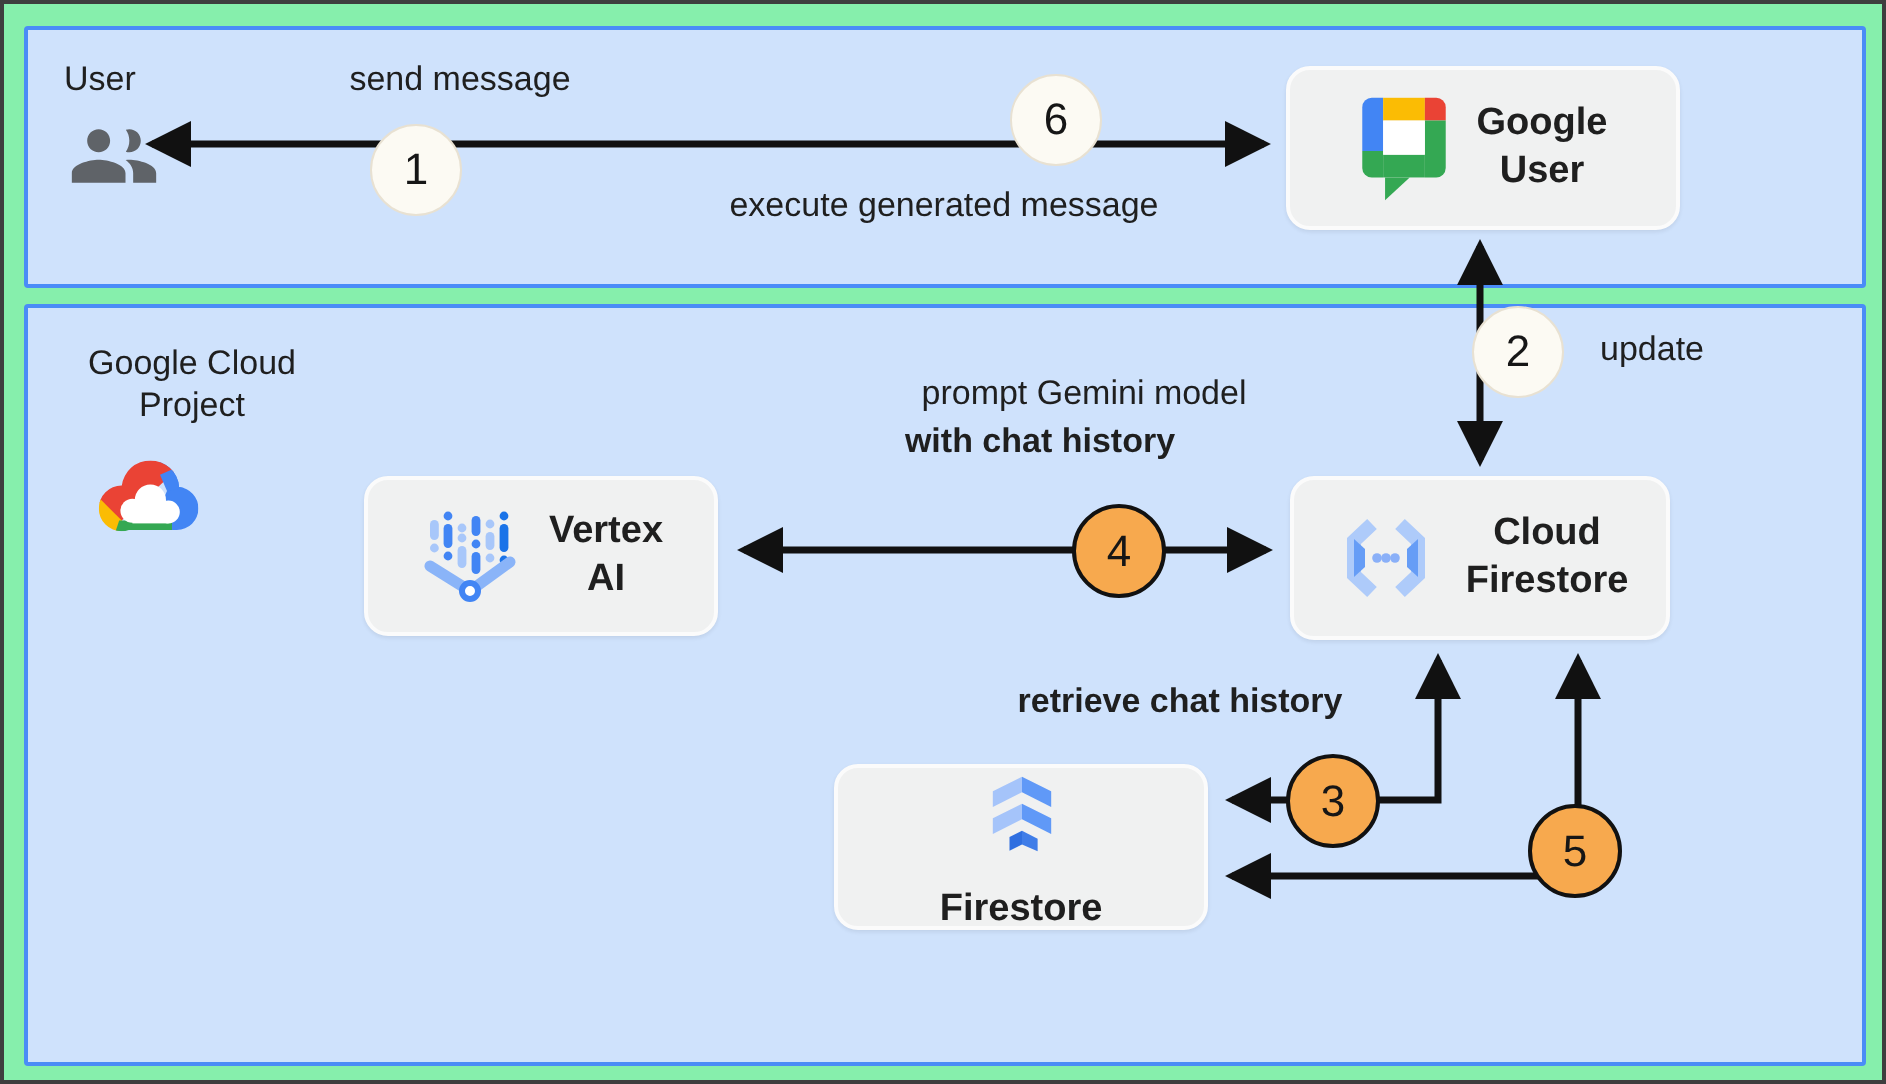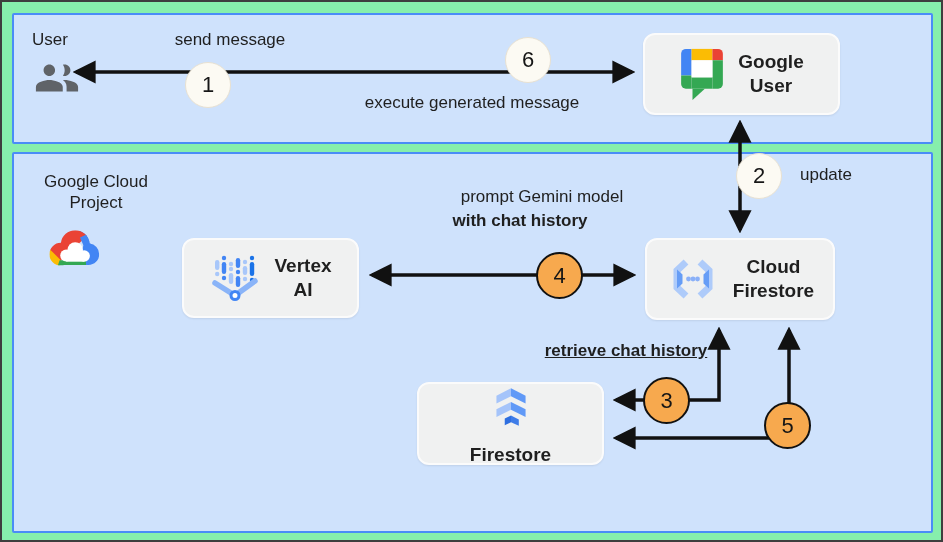--- a/index.html
+++ b/index.html
@@ -169,21 +169,21 @@
     </div>
   </div>
 
   <div class="flow-label w500 center" style="left:228px; top:28px;">send message</div>
   <div class="flow-label w500 center" style="left:470px; top:91px;">execute generated message</div>
   <div class="flow-label w500" style="left:798px; top:163px;">update</div>
   <div class="flow-label center" style="left:518px; top:185px;">
     <span class="w500" style="display:block;padding-left:44px;">prompt Gemini model</span>
     <span class="w700" style="display:block; margin-top:4px;">with chat history</span>
   </div>
-  <div class="flow-label w700 center" style="left:624px; top:339px;text-decoration:underline;">retrieve chat history</div>
+  <div class="flow-label w700 center" style="left:588px; top:339px;">retrieve chat history</div>
 
   <div class="step cream" style="left:183px; top:60px;">1</div>
   <div class="step cream" style="left:503px; top:35px;">6</div>
   <div class="step cream" style="left:734px; top:151px;">2</div>
   <div class="step orange" style="left:534px; top:250px;">4</div>
   <div class="step orange" style="left:641px; top:375px;">3</div>
   <div class="step orange" style="left:762px; top:400px;">5</div>
 
 </div>
 

